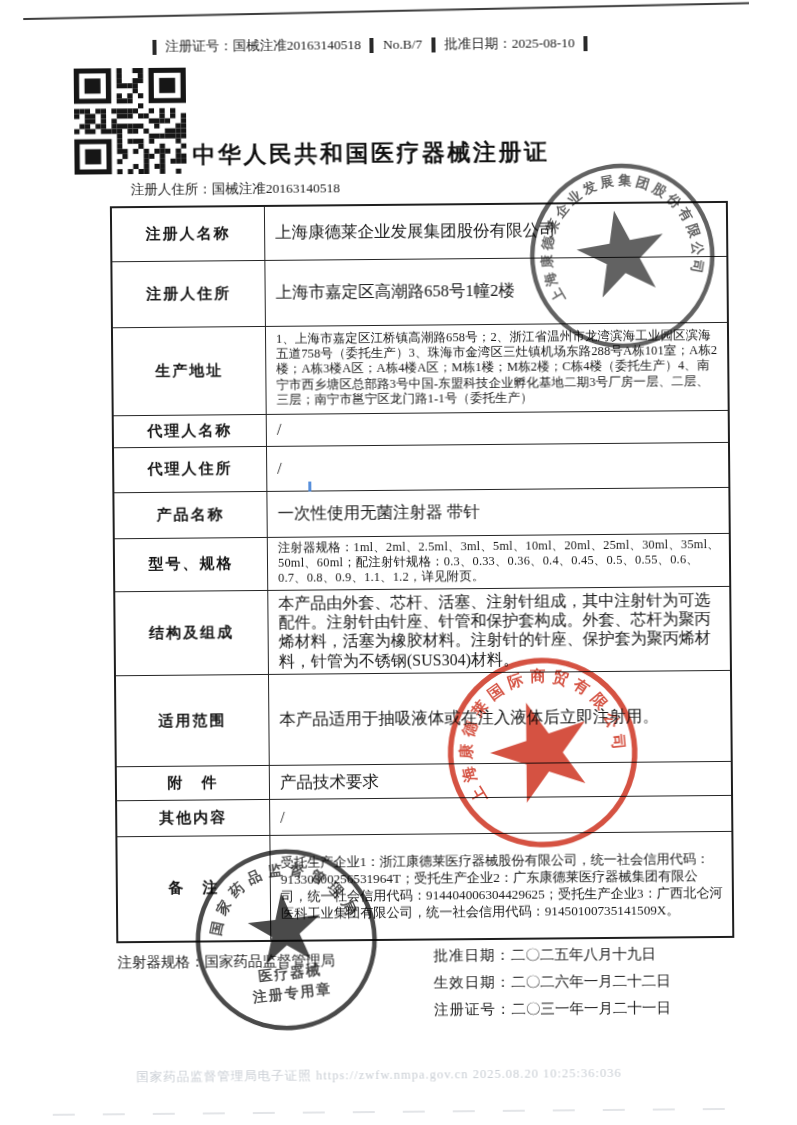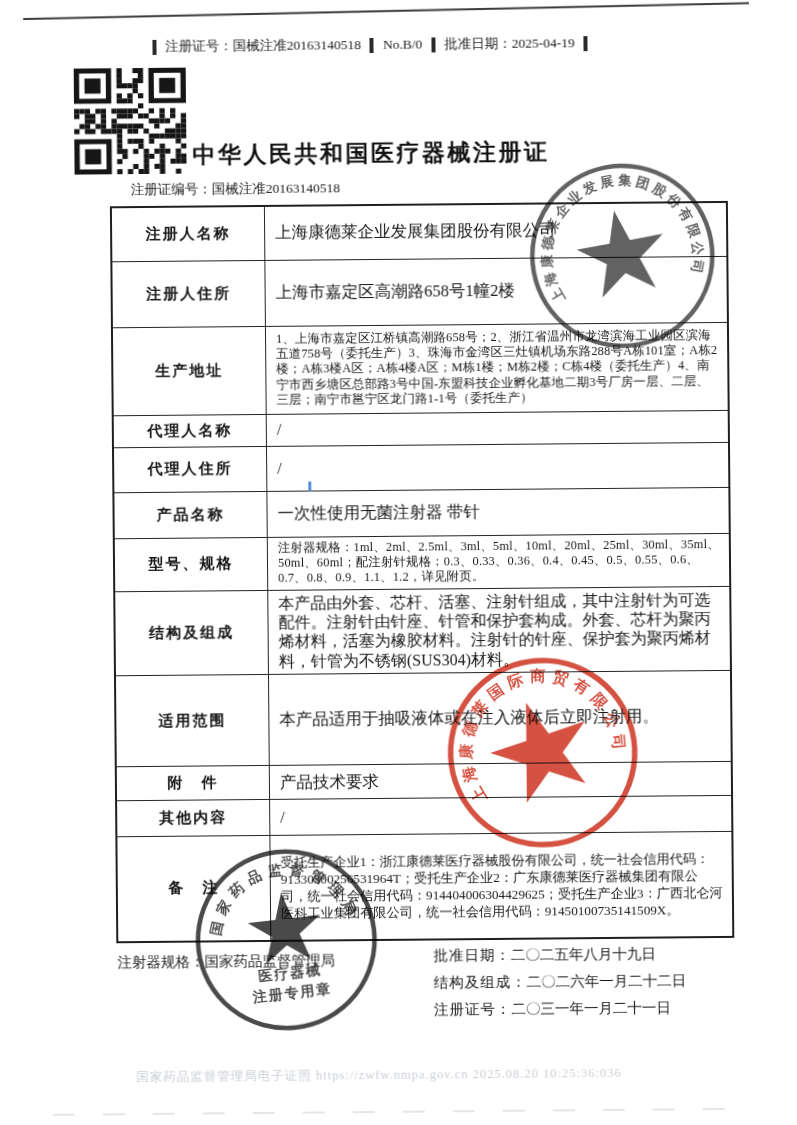--- a/index.html
+++ b/index.html
@@ -66,23 +66,23 @@
 <div id="sheet">
   <div id="tilt">
 
     <div class="scan-top-line"></div>
     <div class="scan-bottom-band"></div>
 
     <div class="top-meta">
       <span class="sep-bar"></span>
       <span><span>注册证号：</span><span>国械注准20163140518</span></span>
       <span class="sep-bar"></span>
-      <span>No.B/0</span>
+      <span>No.B/7</span>
       <span class="sep-bar"></span>
-      <span><span>批准日期：</span><span>2025-04-19</span></span>
+      <span><span>批准日期：</span><span>2025-08-10</span></span>
       <span class="sep-bar"></span>
     </div>
 
     <div class="qr">
       <svg id="qr-svg" viewBox="0 0 105 105" preserveAspectRatio="none">
           <rect x="40" y="0" width="5" height="5" fill="#161616"></rect>
           <rect x="55" y="0" width="5" height="5" fill="#161616"></rect>
           <rect x="60" y="0" width="5" height="5" fill="#161616"></rect>
           <rect x="40" y="5" width="5" height="5" fill="#161616"></rect>
           <rect x="60" y="5" width="5" height="5" fill="#161616"></rect>
@@ -218,21 +218,21 @@
           <rect x="80" y="10" width="15" height="15" fill="#161616"></rect>
           <rect x="0" y="70" width="35" height="35" fill="#161616"></rect>
           <rect x="5" y="75" width="25" height="25" fill="#ffffff"></rect>
           <rect x="10" y="80" width="15" height="15" fill="#161616"></rect>
         </svg>
     </div>
 
     <div class="doc-title">中华人民共和国医疗器械注册证</div>
 
     <div class="regno-line">
-      <span>注册证编号：</span><span>国械注准20163140518</span>
+      <span>注册人住所：</span><span>国械注准20163140518</span>
     </div>
 
     <table class="cert">
       <tbody>
         <tr class="r1">
           <td class="lab">注册人名称</td>
           <td class="val">上海康德莱企业发展集团股份有限公司</td>
         </tr>
         <tr class="r2">
           <td class="lab">注册人住所</td>
@@ -281,21 +281,21 @@
       </tbody>
     </table>
 
     <div class="blue-tick"></div>
 
     <div class="approval-line">
       <span>注射器规格：</span><span>国家药品监督管理局</span>
     </div>
     <div class="dates-block">
       <div><span class="dlabel">批准日期：</span><span>二〇二五年八月十九日</span></div>
-      <div><span class="dlabel">结构及组成：</span><span>二〇二六年一月二十二日</span></div>
+      <div><span class="dlabel">生效日期：</span><span>二〇二六年一月二十二日</span></div>
       <div><span class="dlabel">注册证号：</span><span>二〇三一年一月二十一日</span></div>
     </div>
 
     <div class="watermark">国家药品监督管理局电子证照  https://zwfw.nmpa.gov.cn  2025.08.20 10:25:36:036</div>
 
     <div class="stamp stamp-company">
       <svg viewBox="-100 -100 200 200">
         <g transform="rotate(-10)" color="#3a3a3a">
           <circle cx="0" cy="0" r="90" fill="none" stroke="currentColor" stroke-width="4.5"></circle>
           <path id="arc-company" d="M -50.2,50.2 A 71,71 0 1 1 50.2,50.2" fill="none"></path>

